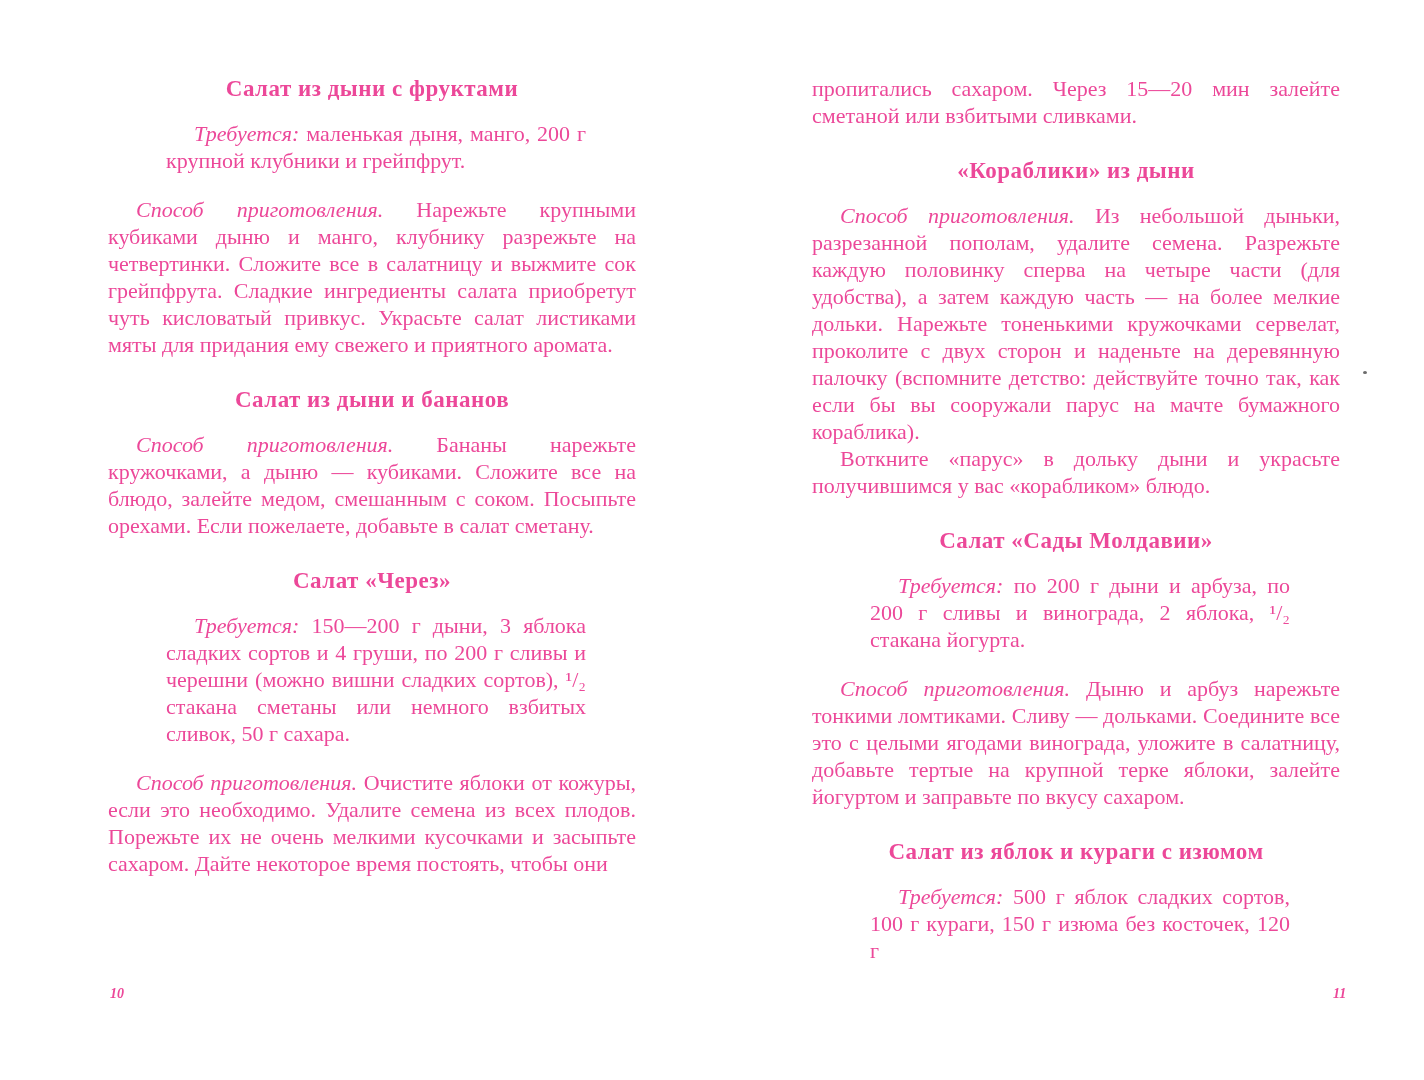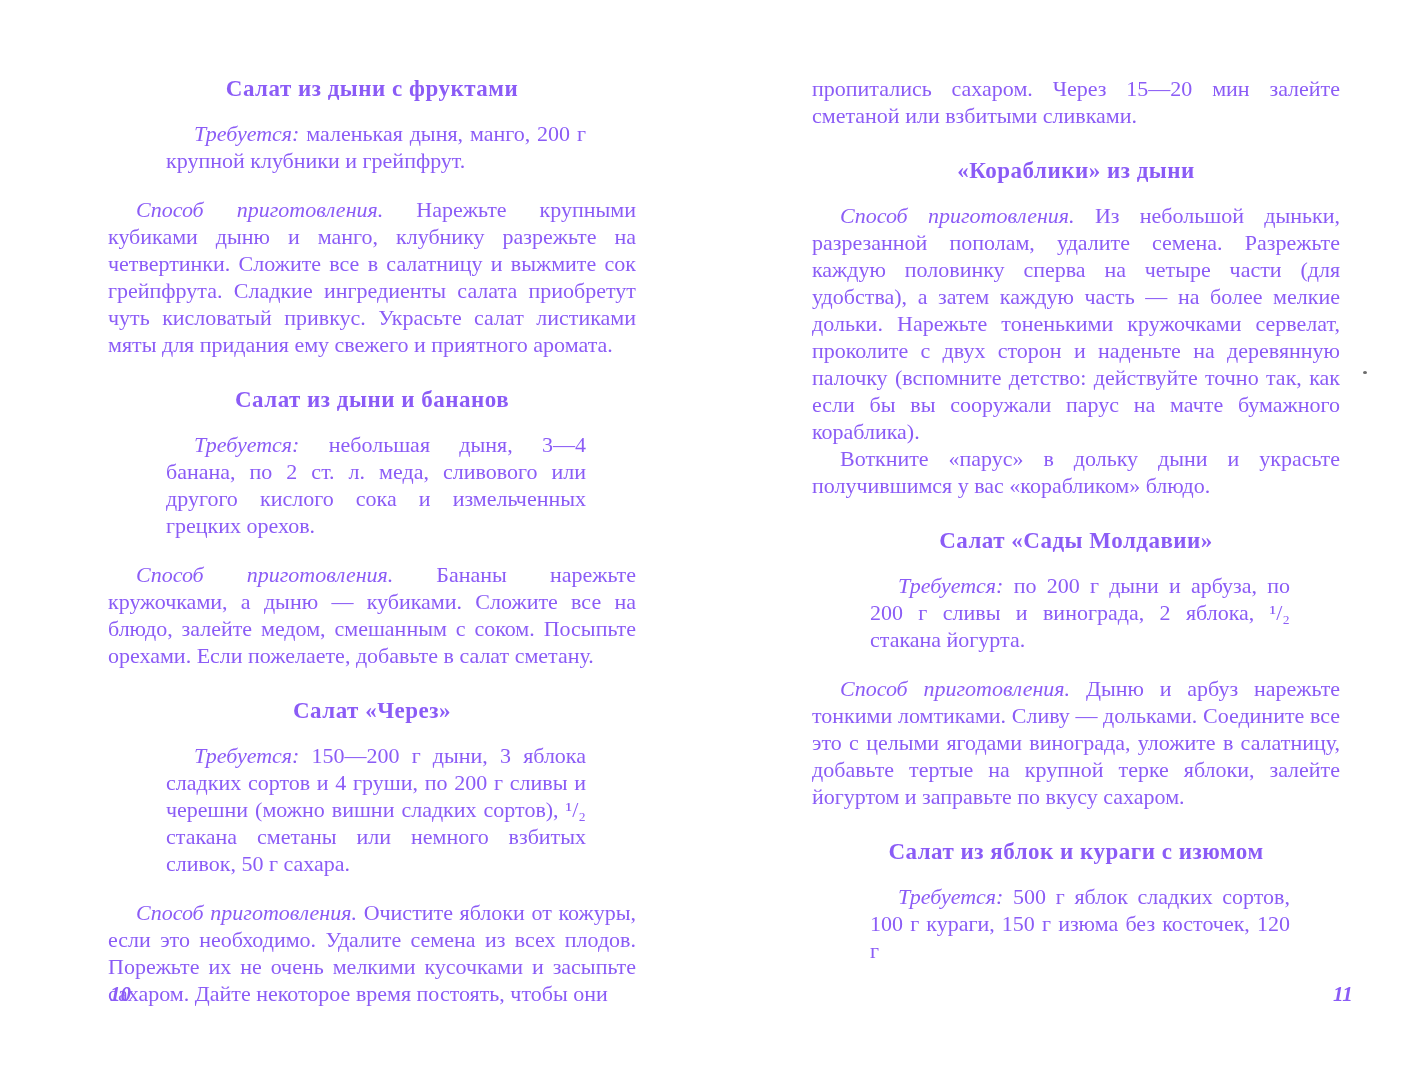--- a/index.html
+++ b/index.html
@@ -8,21 +8,21 @@
     width: 1424px;
     height: 1080px;
     background: #ffffff;
     overflow: hidden;
   }
   .spread {
     position: relative;
     width: 1424px;
     height: 1080px;
     background: #ffffff;
-    color: #8b5cf6;
+    color: #ec4899;
     font-family: "Liberation Serif", "DejaVu Serif", serif;
     font-size: 22px;
     line-height: 27px;
   }
   .page {
     position: absolute;
     top: 75px;
     width: 528px;
   }
   .page-left  { left: 108px; }
@@ -53,21 +53,21 @@
     text-indent: 0;
   }
   .no-gap { margin-bottom: 0; }
   .lead { font-style: italic; }
 
   .page-number {
     position: absolute;
     top: 982px;
     font-weight: bold;
     font-style: italic;
-    font-size: 21px;
+    font-size: 14px;
     line-height: 24px;
   }
   .page-number-left  { left: 110px; }
   .page-number-right { left: 1333px; }
 
   .scan-speck {
     position: absolute;
     left: 1363px;
     top: 371px;
     width: 4px;
@@ -85,22 +85,20 @@
     <div class="heading">Салат из дыни с фруктами</div>
 
     <p class="ingredients"><span class="lead">Требуется:</span>
       <span>маленькая дыня, манго, 200 г крупной клубники и грейпфрут.</span></p>
 
     <p class="method"><span class="lead">Способ приготовления.</span>
       <span>Нарежьте крупными кубиками дыню и манго, клубнику разрежьте на четвертинки. Сложите все в салатницу и выжмите сок грейпфрута. Сладкие ингредиенты салата приобретут чуть кисловатый привкус. Украсьте салат листиками мяты для придания ему свежего и приятного аромата.</span></p>
 
     <div class="heading">Салат из дыни и бананов</div>
 
-    <p class="ingredients"><span class="lead">Требуется:</span>
-      <span>небольшая дыня, 3—4 банана, по 2 ст. л. меда, сливового или другого кислого сока и измельченных грецких орехов.</span></p>
 
     <p class="method"><span class="lead">Способ приготовления.</span>
       <span>Бананы нарежьте кружочками, а дыню — кубиками. Сложите все на блюдо, залейте медом, смешанным с соком. Посыпьте орехами. Если пожелаете, добавьте в салат сметану.</span></p>
 
     <div class="heading">Салат «Через»</div>
 
     <p class="ingredients"><span class="lead">Требуется:</span>
       <span>150—200 г дыни, 3 яблока сладких сортов и 4 груши, по 200 г сливы и черешни (можно вишни сладких сортов), ¹/₂ стакана сметаны или немного взбитых сливок, 50 г сахара.</span></p>
 
     <p class="method no-gap"><span class="lead">Способ приготовления.</span>

